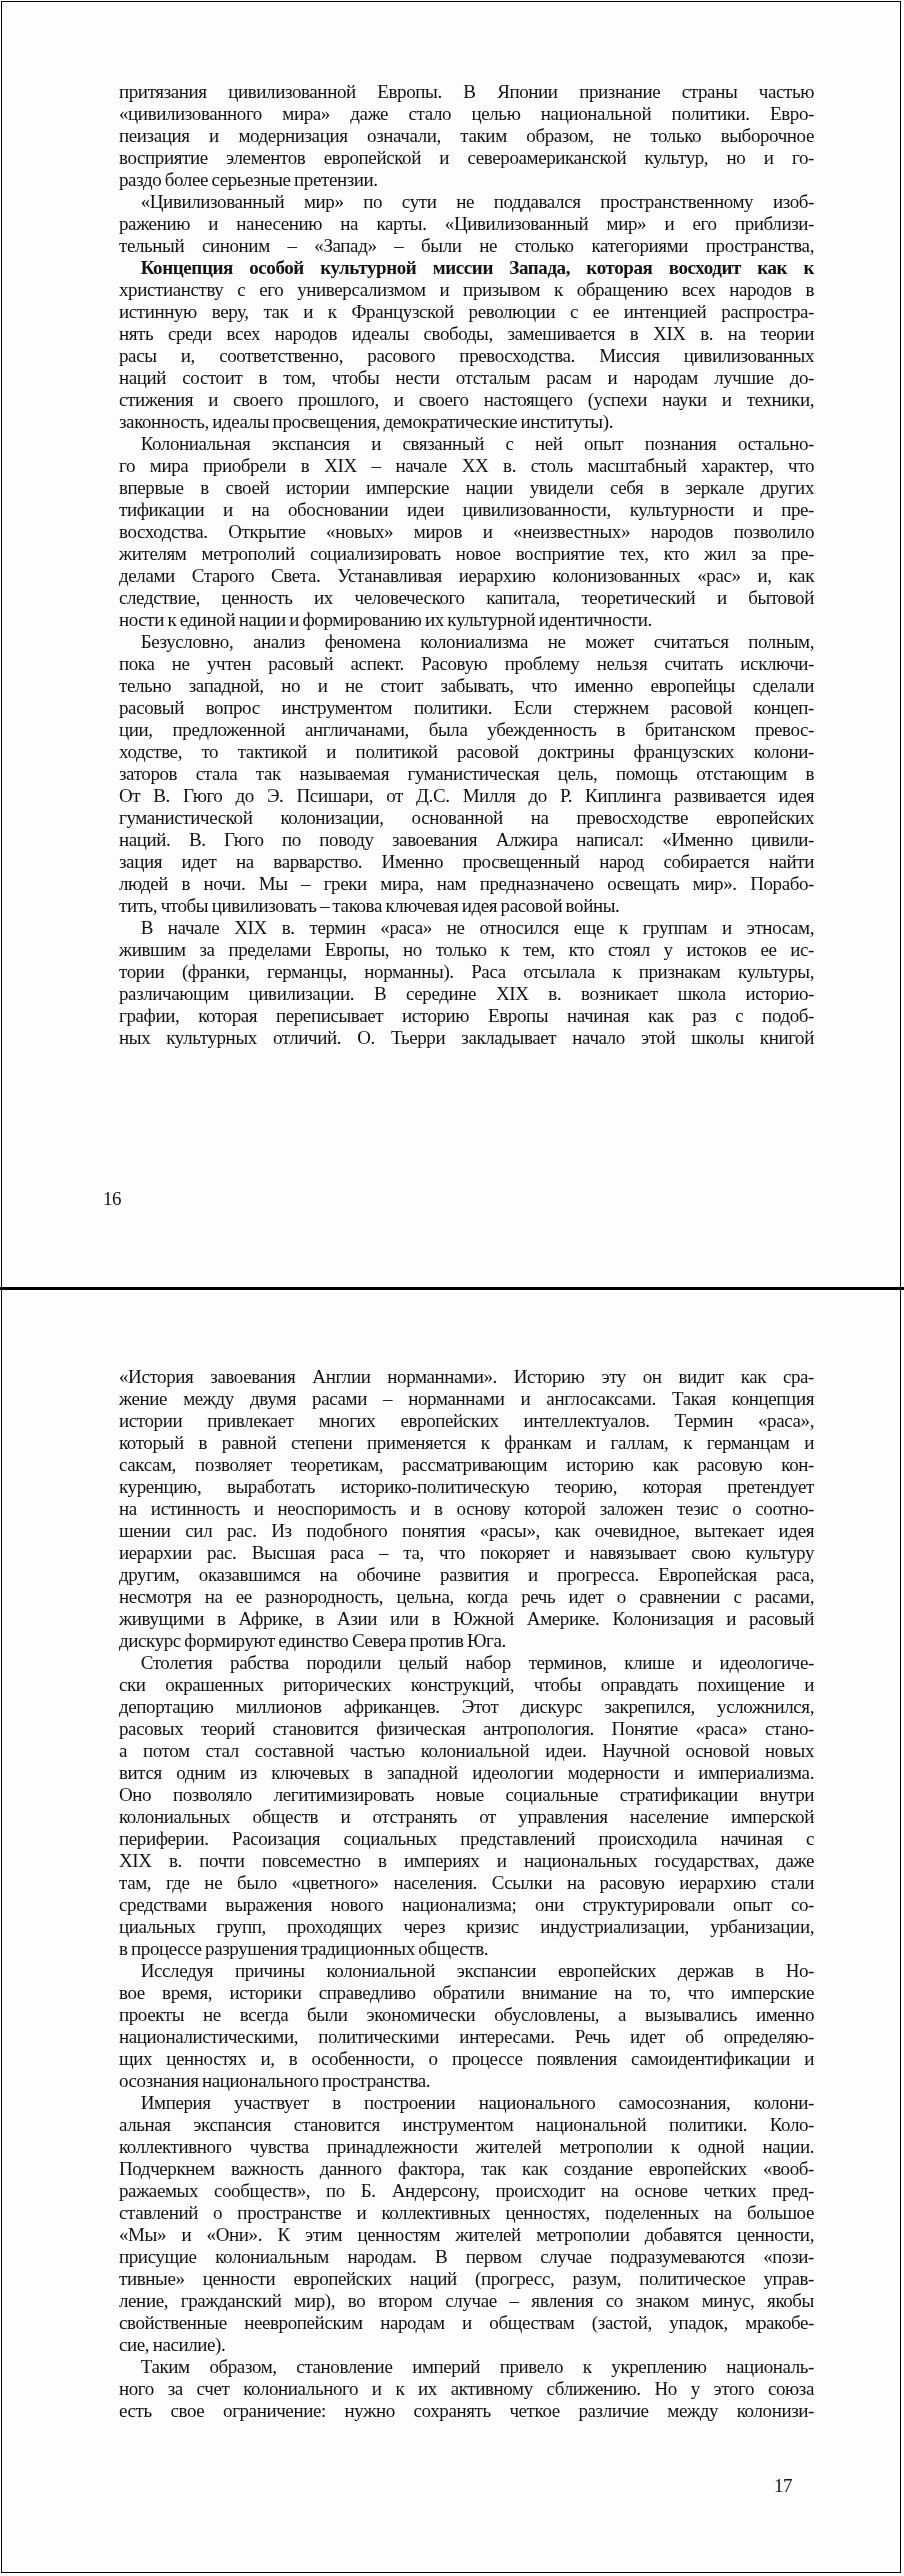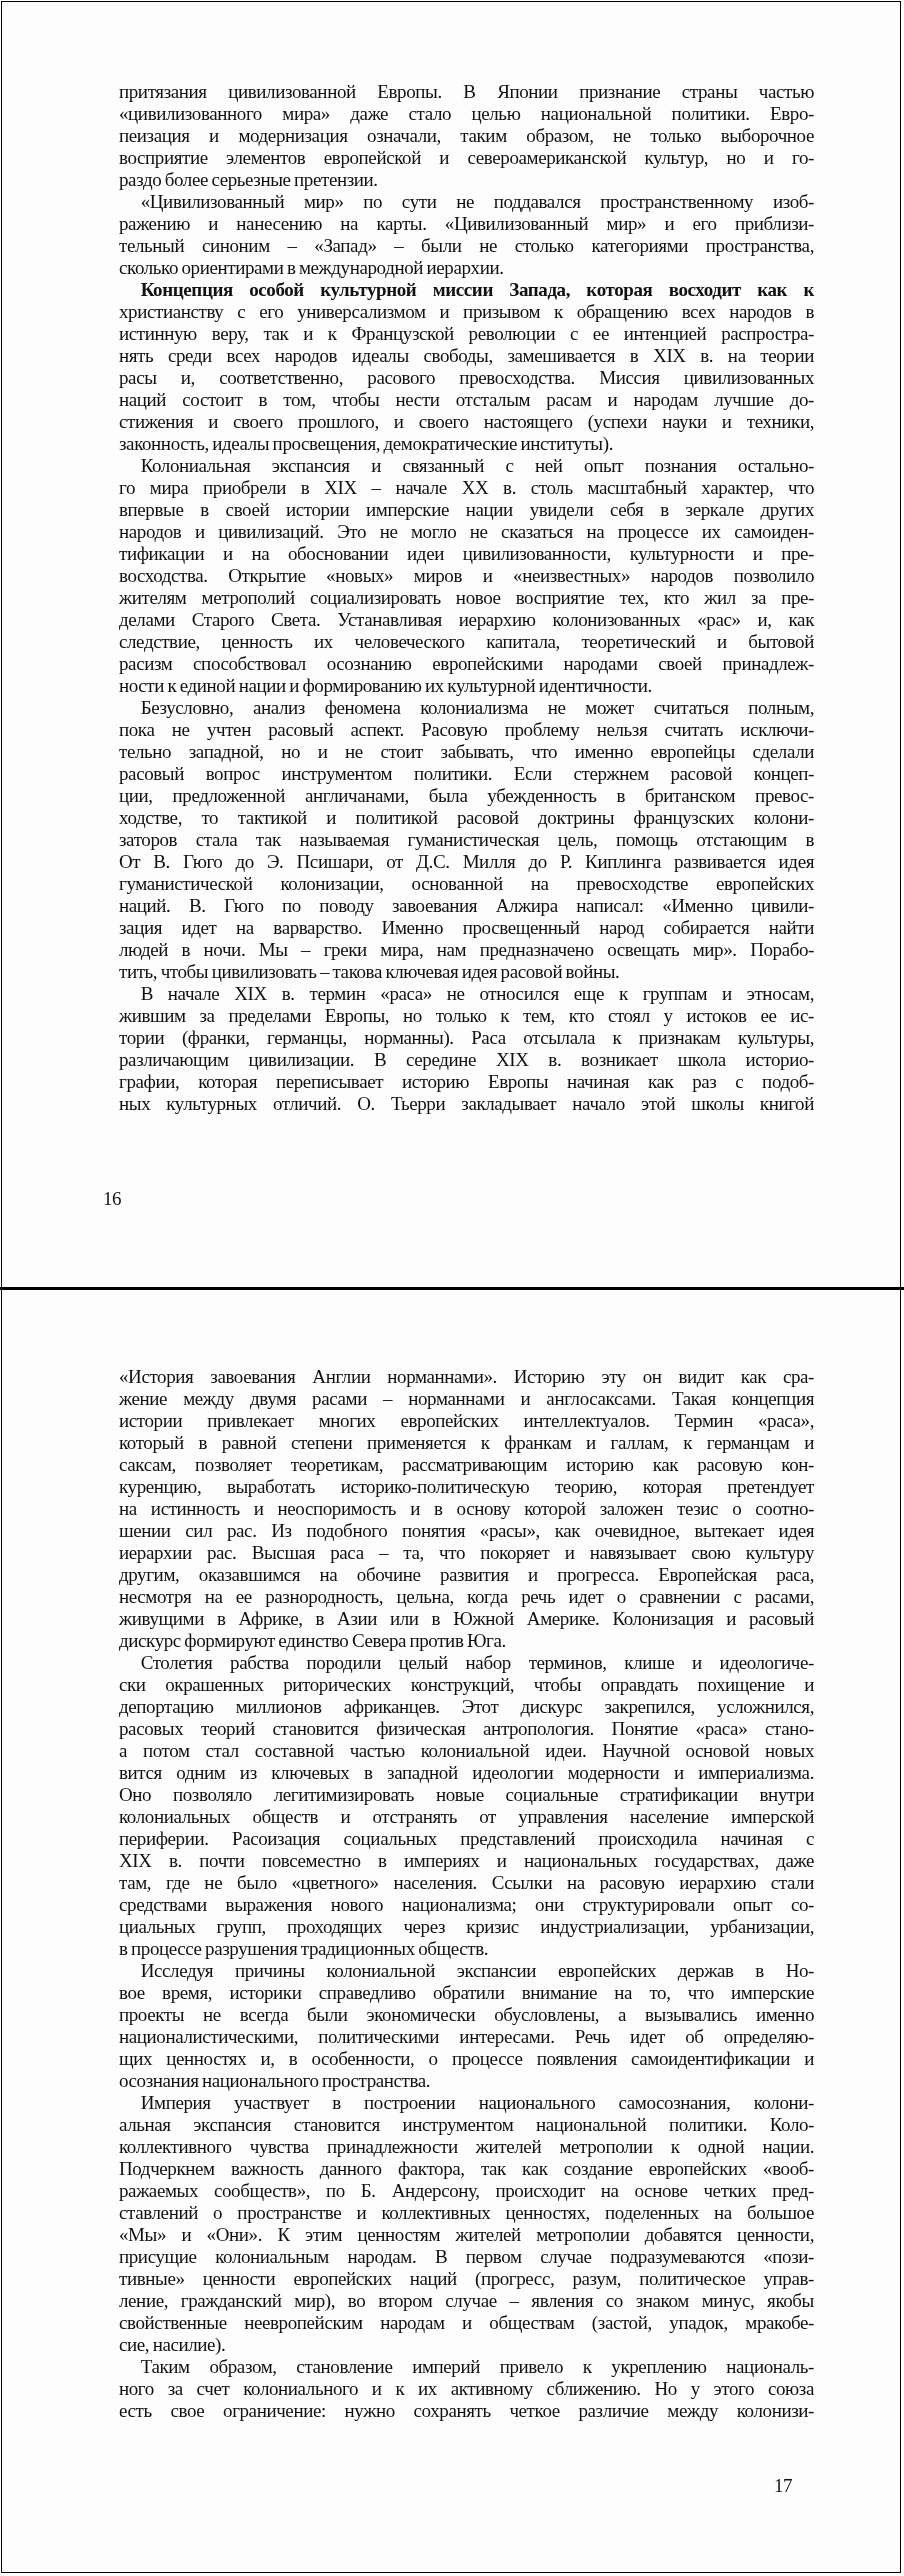--- a/index.html
+++ b/index.html
@@ -46,39 +46,36 @@
 
 <div class="page page1" id="page0">
     <div class="line" style="white-space: normal;">притязания цивилизованной Европы. В Японии признание страны частью</div>
     <div class="line" style="white-space: normal;">«цивилизованного мира» даже стало целью национальной политики. Евро-</div>
     <div class="line" style="white-space: normal;">пеизация и модернизация означали, таким образом, не только выборочное</div>
     <div class="line" style="white-space: normal;">восприятие элементов европейской и североамериканской культур, но и го-</div>
     <div class="line last">раздо более серьезные претензии.</div>
     <div class="line indent" style="white-space: normal;">«Цивилизованный мир» по сути не поддавался пространственному изоб-</div>
     <div class="line" style="white-space: normal;">ражению и нанесению на карты. «Цивилизованный мир» и его приблизи-</div>
     <div class="line" style="white-space: normal;">тельный синоним – «Запад» – были не столько категориями пространства,</div>
-    <div class="line last">сколько ориентирами в международной иерархии.</div>
     <div class="line indent" style="white-space: normal; font-weight: bold;">Концепция особой культурной миссии Запада, которая восходит как к</div>
     <div class="line" style="white-space: normal;">христианству с его универсализмом и призывом к обращению всех народов в</div>
     <div class="line" style="white-space: normal;">истинную веру, так и к Французской революции с ее интенцией распростра-</div>
     <div class="line" style="white-space: normal;">нять среди всех народов идеалы свободы, замешивается в XIX в. на теории</div>
     <div class="line" style="white-space: normal;">расы и, соответственно, расового превосходства. Миссия цивилизованных</div>
     <div class="line" style="white-space: normal;">наций состоит в том, чтобы нести отсталым расам и народам лучшие до-</div>
     <div class="line" style="white-space: normal;">стижения и своего прошлого, и своего настоящего (успехи науки и техники,</div>
     <div class="line last">законность, идеалы просвещения, демократические институты).</div>
     <div class="line indent" style="white-space: normal;">Колониальная экспансия и связанный с ней опыт познания остально-</div>
     <div class="line" style="white-space: normal;">го мира приобрели в XIX – начале XX в. столь масштабный характер, что</div>
     <div class="line" style="white-space: normal;">впервые в своей истории имперские нации увидели себя в зеркале других</div>
-    <div class="line" style="white-space: normal;">народов и цивилизаций. Это не могло не сказаться на процессе их самоиден-</div>
     <div class="line" style="white-space: normal;">тификации и на обосновании идеи цивилизованности, культурности и пре-</div>
     <div class="line" style="white-space: normal;">восходства. Открытие «новых» миров и «неизвестных» народов позволило</div>
     <div class="line" style="white-space: normal;">жителям метрополий социализировать новое восприятие тех, кто жил за пре-</div>
     <div class="line" style="white-space: normal;">делами Старого Света. Устанавливая иерархию колонизованных «рас» и, как</div>
     <div class="line" style="white-space: normal;">следствие, ценность их человеческого капитала, теоретический и бытовой</div>
-    <div class="line" style="white-space: normal;">расизм способствовал осознанию европейскими народами своей принадлеж-</div>
     <div class="line last">ности к единой нации и формированию их культурной идентичности.</div>
     <div class="line indent" style="white-space: normal;">Безусловно, анализ феномена колониализма не может считаться полным,</div>
     <div class="line" style="white-space: normal;">пока не учтен расовый аспект. Расовую проблему нельзя считать исключи-</div>
     <div class="line" style="white-space: normal;">тельно западной, но и не стоит забывать, что именно европейцы сделали</div>
     <div class="line" style="white-space: normal;">расовый вопрос инструментом политики. Если стержнем расовой концеп-</div>
     <div class="line" style="white-space: normal;">ции, предложенной англичанами, была убежденность в британском превос-</div>
     <div class="line" style="white-space: normal;">ходстве, то тактикой и политикой расовой доктрины французских колони-</div>
     <div class="line" style="white-space: normal;">заторов стала так называемая гуманистическая цель, помощь отстающим в</div>
     <div class="line" style="white-space: normal;">От В. Гюго до Э. Псишари, от Д.С. Милля до Р. Киплинга развивается идея</div>
     <div class="line" style="white-space: normal;">гуманистической колонизации, основанной на превосходстве европейских</div>

